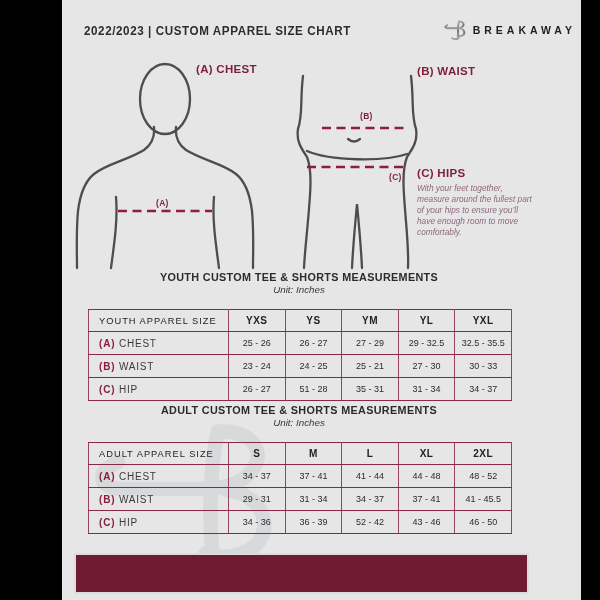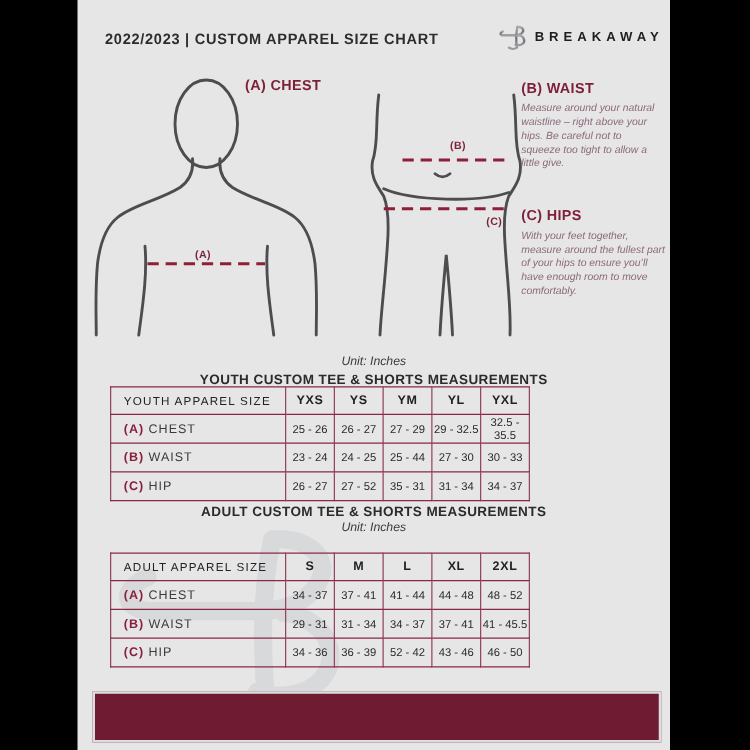--- a/index.html
+++ b/index.html
@@ -1,18 +1,18 @@
 <!DOCTYPE html>
 <html><head>
 <meta charset="utf-8">
 <style>
   html,body{margin:0;padding:0;}
   body{width:600px;height:600px;font-family:"Liberation Sans",sans-serif;}
   .stage{position:relative;width:600px;height:600px;background:#000;overflow:hidden;}
-  .doc{position:absolute;left:62px;top:0;width:474px;height:600px;background:#e6e6e7;}
+  .doc{position:absolute;left:62px;top:0;width:474px;height:600px;background:#e6e6e7;padding-left:45px;}
 
   
   .hdr-title{position:absolute;left:22px;top:24px;font-size:12px;font-weight:bold;
     letter-spacing:.6px;color:#2d2d2d;white-space:nowrap;transform:scaleX(.97);transform-origin:left;}
   .brand{position:absolute;right:5px;top:19px;display:flex;align-items:center;gap:6px;}
   .brand-logo{width:24px;height:22px;}
   .brand-text{font-size:10.5px;font-weight:bold;letter-spacing:4px;color:#1e1e1e;}
 
   
   .watermark{position:absolute;left:20px;top:408px;width:205px;height:192px;z-index:0;}
@@ -30,27 +30,27 @@
     line-height:1.32;white-space:pre-line;}
   .g-chest{left:134px;top:63px;width:104px;}
   .g-waist{left:355px;top:65px;width:112px;}
   .g-hips{left:355px;top:167px;width:116px;}
 
   
   .sec-title{position:absolute;left:0;width:474px;text-align:center;font-size:10.8px;
     font-weight:bold;letter-spacing:.35px;color:#2b2b2b;z-index:2;}
   .sec-unit{position:absolute;left:0;width:474px;text-align:center;font-size:9.8px;
     font-style:italic;color:#3a3a3a;z-index:2;}
-  .t-youth-title{top:271px;margin-top:27px;} .t-youth-unit{top:284px;}
+  .t-youth-title{top:271px;} .t-youth-unit{top:284px;}
   .t-adult-title{top:404px;} .t-adult-unit{top:417px;}
 
   
   .tblwrap{position:absolute;left:26px;width:424px;z-index:2;}
   .w-youth{top:309px;} .w-adult{top:442px;}
-  table{border-collapse:collapse;table-layout:fixed;width:336px;}
+  table{border-collapse:collapse;table-layout:fixed;width:424px;}
   col.c0{width:140px;}
   th,td{border:1px solid #96455e;border-top:1.5px solid #8a2946;border-bottom:1.5px solid #8a2946;
     text-align:center;padding:0;background:transparent;}
   th{height:21px;font-size:10px;font-weight:bold;letter-spacing:.5px;color:#222;}
   td{height:22px;font-size:9px;color:#2b2b2b;text-align:center;}
   th.label-col{font-size:9.3px;font-weight:normal;letter-spacing:1px;}
   .label-col{text-align:left;padding-left:10px;}
   td.label-col{font-size:10px;letter-spacing:.8px;color:#3a3a3a;}
   .rk{color:#8a1f3d;font-weight:bold;}
 
@@ -116,21 +116,20 @@
         <path class="dash" d="M 245,112 L 346,112"></path>
         <text class="marker" x="327" y="125">(C)</text>
       </g>
     </svg>
 
     <div class="g-block g-chest">
       <div class="g-title">(A) CHEST</div>
     </div>
     <div class="g-block g-waist">
       <div class="g-title">(B) WAIST</div>
-      <div class="g-text">Measure around your natural waistline – right above your hips. Be careful not to squeeze too tight to allow a little give.</div>
     </div>
     <div class="g-block g-hips">
       <div class="g-title">(C) HIPS</div>
       <div class="g-text">With your feet together, measure around the fullest part of your hips to ensure you’ll
 have enough room to move comfortably.</div>
     </div>
 
     <div class="sec-title t-youth-title">YOUTH CUSTOM TEE &amp; SHORTS MEASUREMENTS</div>
     <div class="sec-unit t-youth-unit">Unit: Inches</div>
     <div class="tblwrap w-youth">
@@ -159,28 +158,28 @@
               <td>25 - 26</td>
               <td>26 - 27</td>
               <td>27 - 29</td>
               <td>29 - 32.5</td>
               <td>32.5 - 35.5</td>
             </tr>
             <tr>
               <td class="label-col"><span class="rk">(B)</span> WAIST</td>
               <td>23 - 24</td>
               <td>24 - 25</td>
-              <td>25 - 44</td>
+              <td>25 - 21</td>
               <td>27 - 30</td>
               <td>30 - 33</td>
             </tr>
             <tr>
               <td class="label-col"><span class="rk">(C)</span> HIP</td>
               <td>26 - 27</td>
-              <td>27 - 52</td>
+              <td>51 - 28</td>
               <td>35 - 31</td>
               <td>31 - 34</td>
               <td>34 - 37</td>
             </tr>
           </tbody>
       </table>
     </div>
 
     <div class="sec-title t-adult-title">ADULT CUSTOM TEE &amp; SHORTS MEASUREMENTS</div>
     <div class="sec-unit t-adult-unit">Unit: Inches</div>

